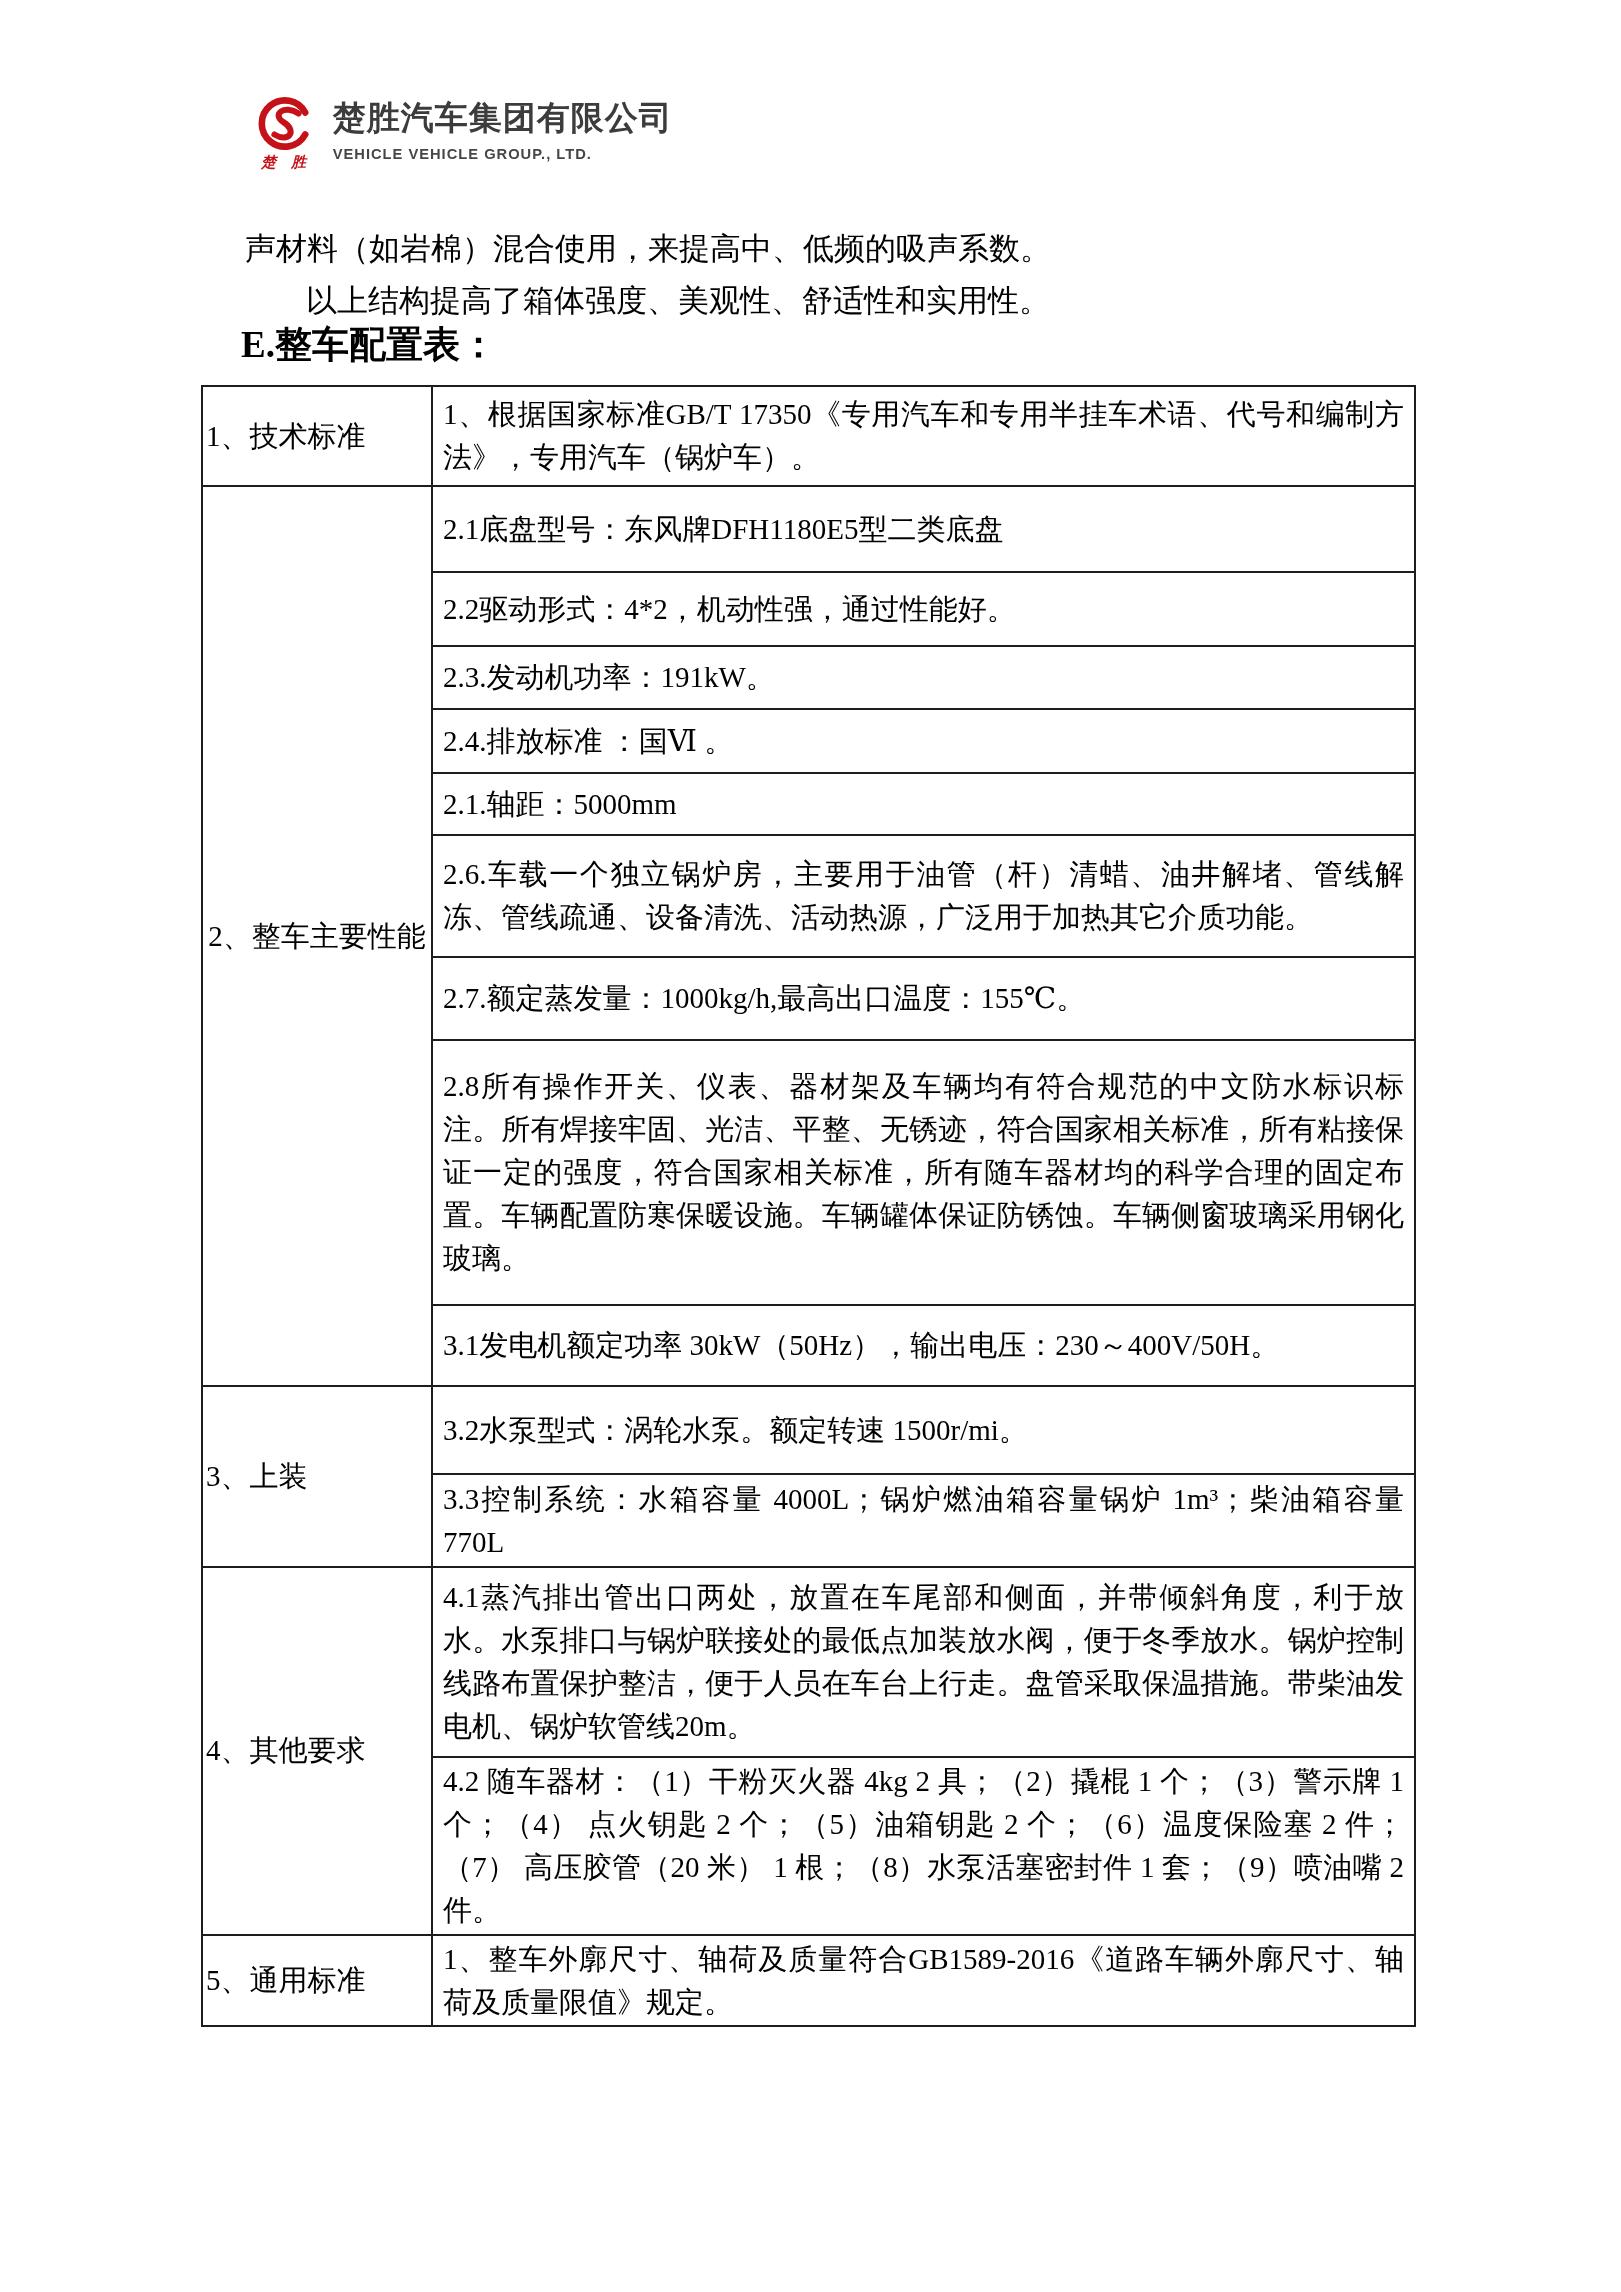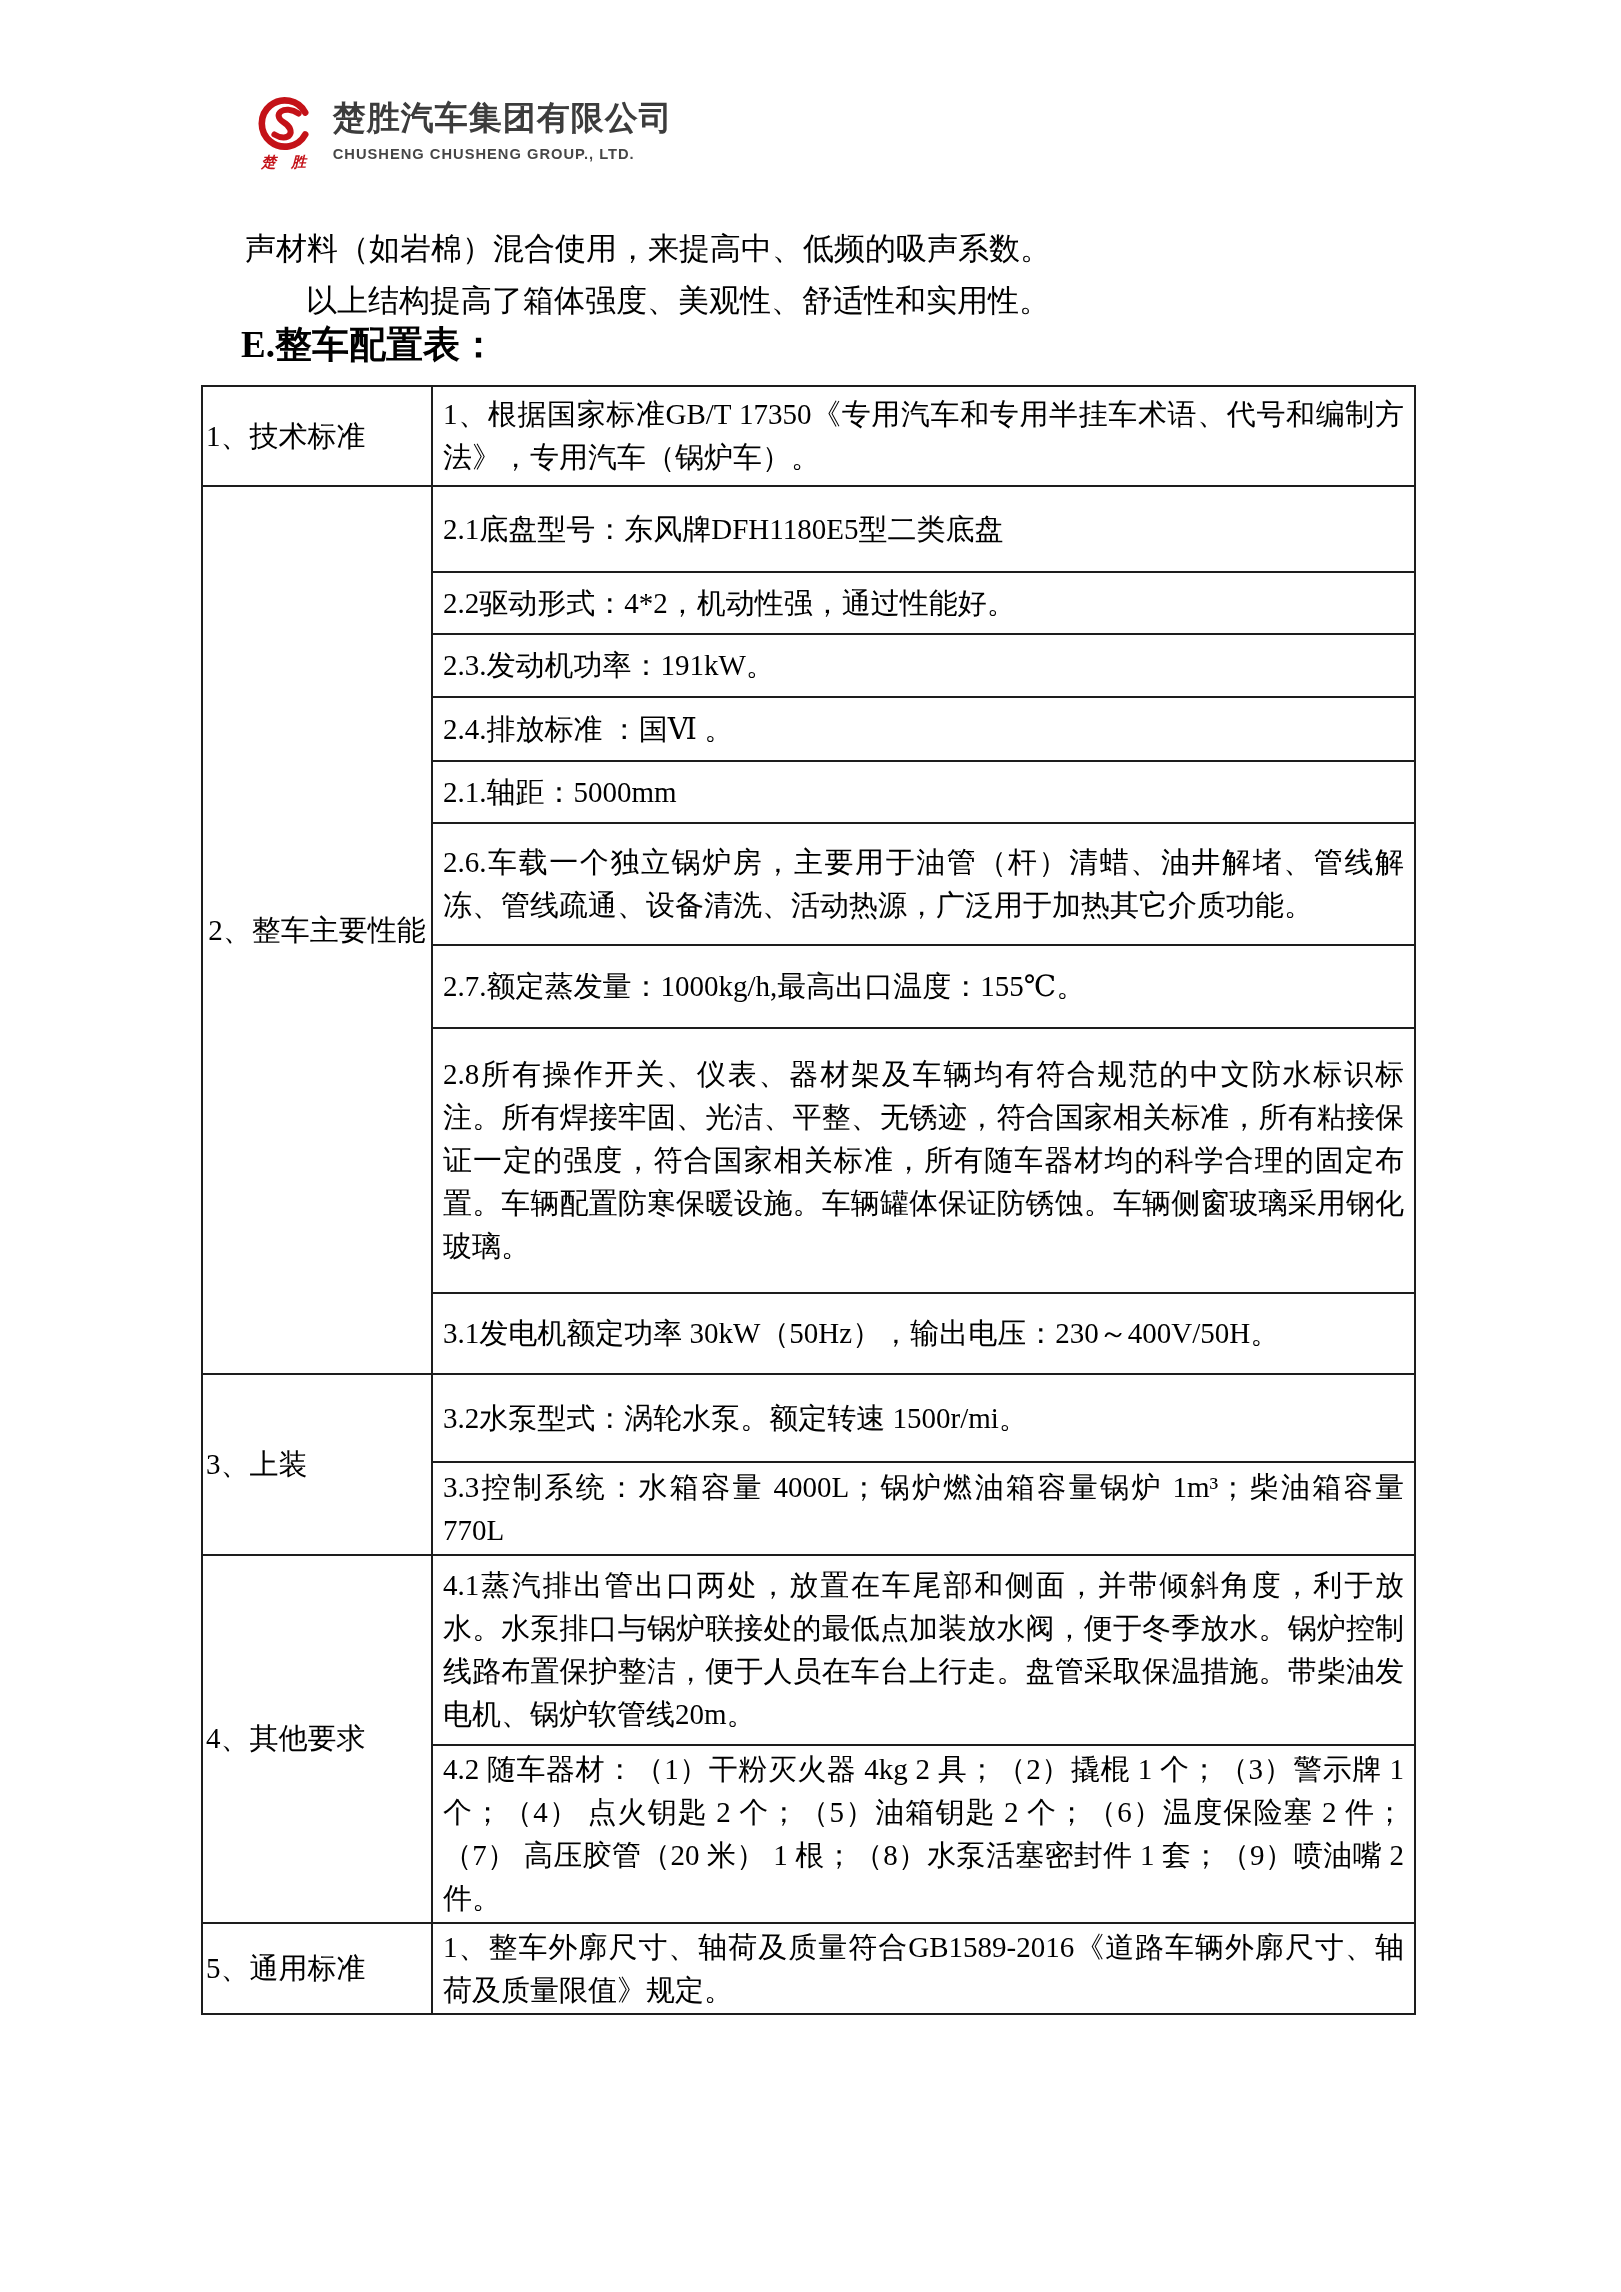--- a/index.html
+++ b/index.html
@@ -58,21 +58,21 @@
   <div class="logo">
     <div class="logo-mark-wrap">
       <svg class="logo-svg" viewBox="0 0 100 100" aria-hidden="true">
         <path d="M84 30 A42 42 0 1 0 84 70" fill="none" stroke="#c41218" stroke-width="12" stroke-linecap="round"></path>
         <path d="M72 32 C46 14 22 34 45 48 C70 63 54 86 28 70" fill="none" stroke="#c41218" stroke-width="11" stroke-linecap="round"></path>
       </svg>
       <div class="logo-caption">楚 胜</div>
     </div>
     <div class="logo-names">
       <div class="logo-cn">楚胜汽车集团有限公司</div>
-      <div class="logo-en">CHUSHENG CHUSHENG GROUP., LTD.</div>
+      <div class="logo-en">VEHICLE VEHICLE GROUP., LTD.</div>
     </div>
   </div>
 
   <p class="intro intro1">声材料（如岩棉）混合使用，来提高中、低频的吸声系数。</p>
   <p class="intro intro2">以上结构提高了箱体强度、美观性、舒适性和实用性。</p>
 
   <h2 class="heading">E.整车配置表：</h2>
 
   <table class="config-table">
     <colgroup>
@@ -81,21 +81,21 @@
       </colgroup>
     <tbody>
       <tr style="height:100px">
         <td class="label">1、技术标准</td>
         <td class="content">1、根据国家标准GB/T 17350《专用汽车和专用半挂车术语、代号和编制方法》，专用汽车（锅炉车）。</td>
       </tr>
       <tr style="height:86px">
         <td class="label label-left" rowspan="9">2、整车主要性能</td>
         <td class="content">2.1底盘型号：东风牌DFH1180E5型二类底盘</td>
       </tr>
-      <tr style="height:62px">
+      <tr style="height:74px">
         <td class="content">2.2驱动形式：4*2，机动性强，通过性能好。</td>
       </tr>
       <tr style="height:63px">
         <td class="content">2.3.发动机功率：191kW。</td>
       </tr>
       <tr style="height:64px">
         <td class="content">2.4.排放标准 ：国Ⅵ 。</td>
       </tr>
       <tr style="height:62px">
         <td class="content">2.1.轴距：5000mm</td>

